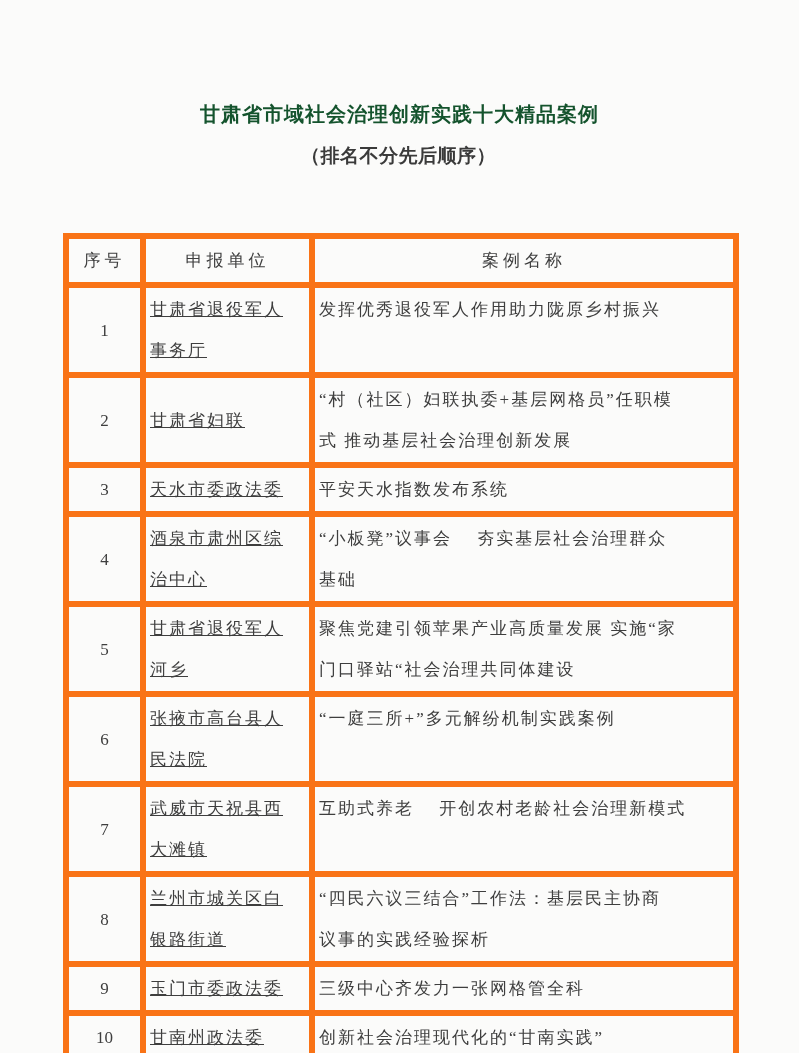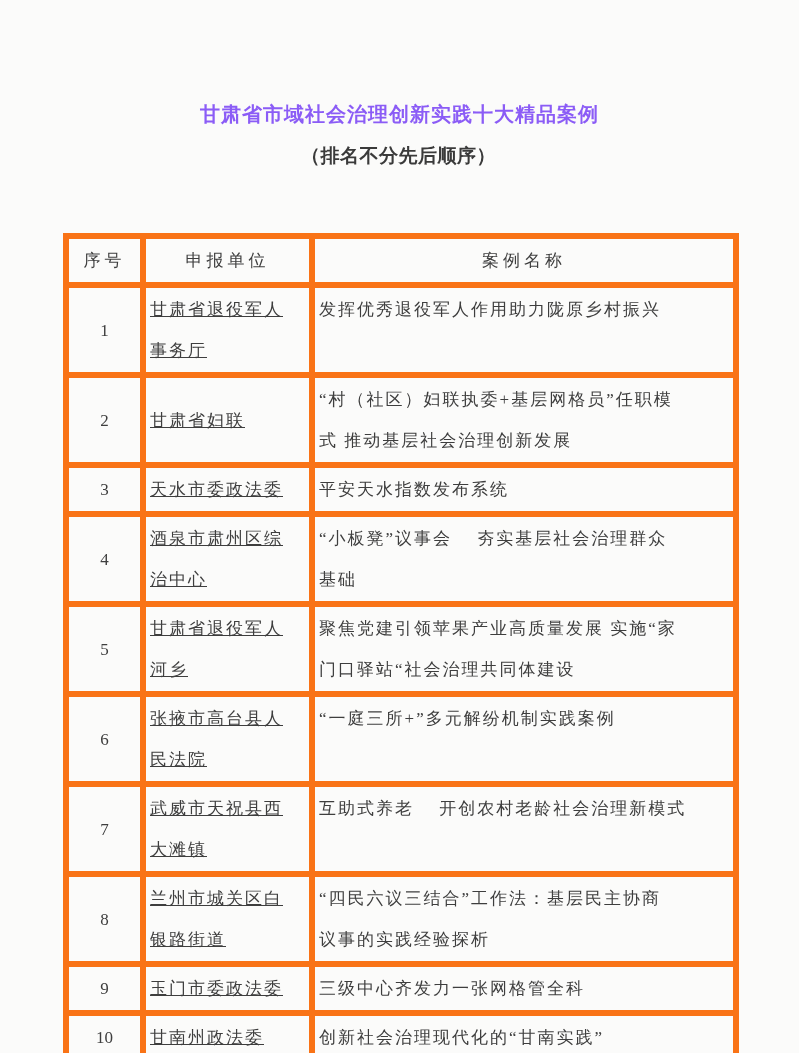--- a/index.html
+++ b/index.html
@@ -15,21 +15,21 @@
     overflow: hidden;
   }
   .doc-title {
     margin: 0;
     padding-top: 101px;
     text-align: center;
     font-size: 20px;
     line-height: 27px;
     font-weight: bold;
     letter-spacing: 1px;
-    color: #8b5cf6;
+    color: #14532d;
   }
   .doc-subtitle {
     margin: 15px 2px 0 0;
     text-align: center;
     font-size: 19px;
     line-height: 25px;
     font-weight: bold;
     letter-spacing: 0.5px;
     color: #3a3a3a;
   }

